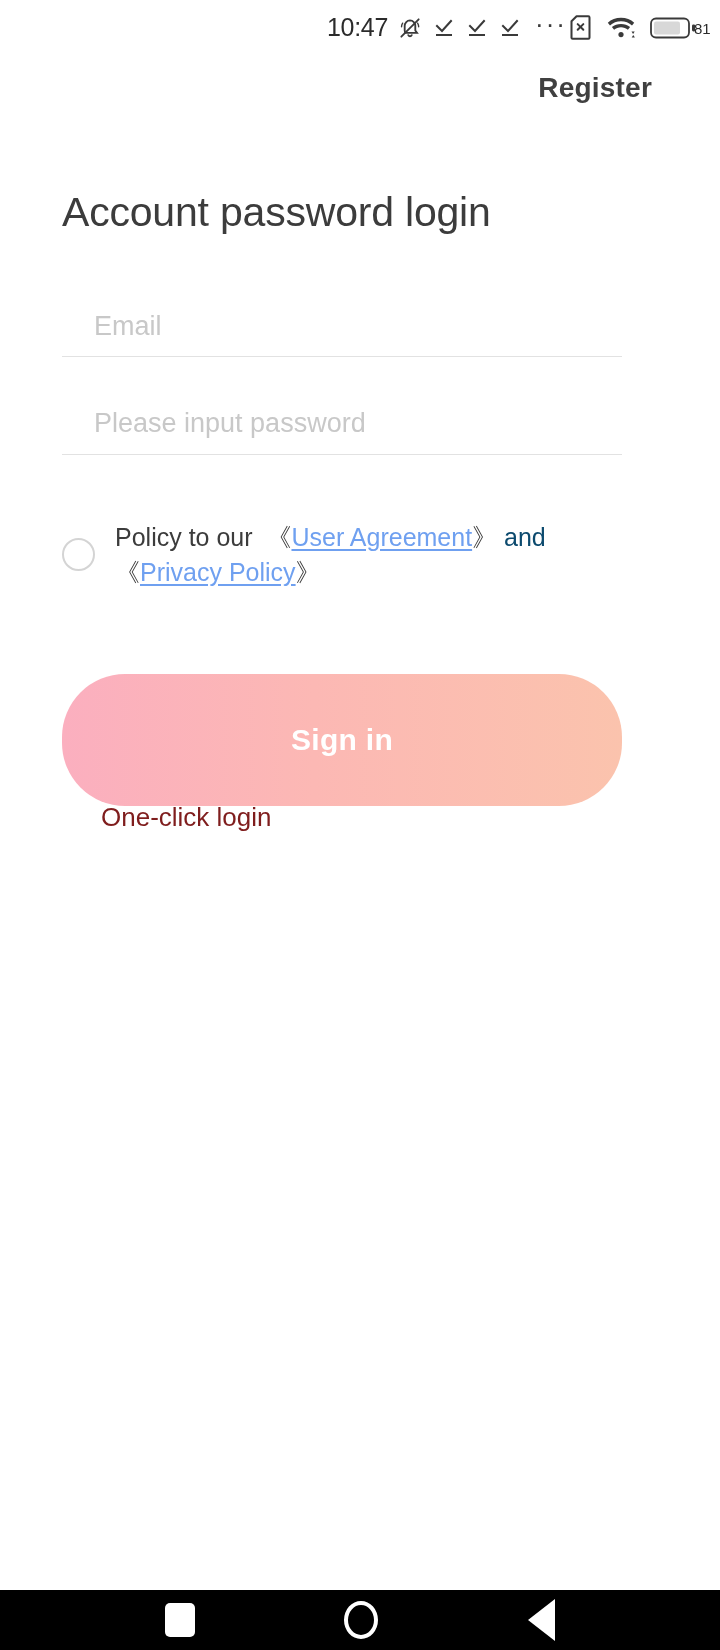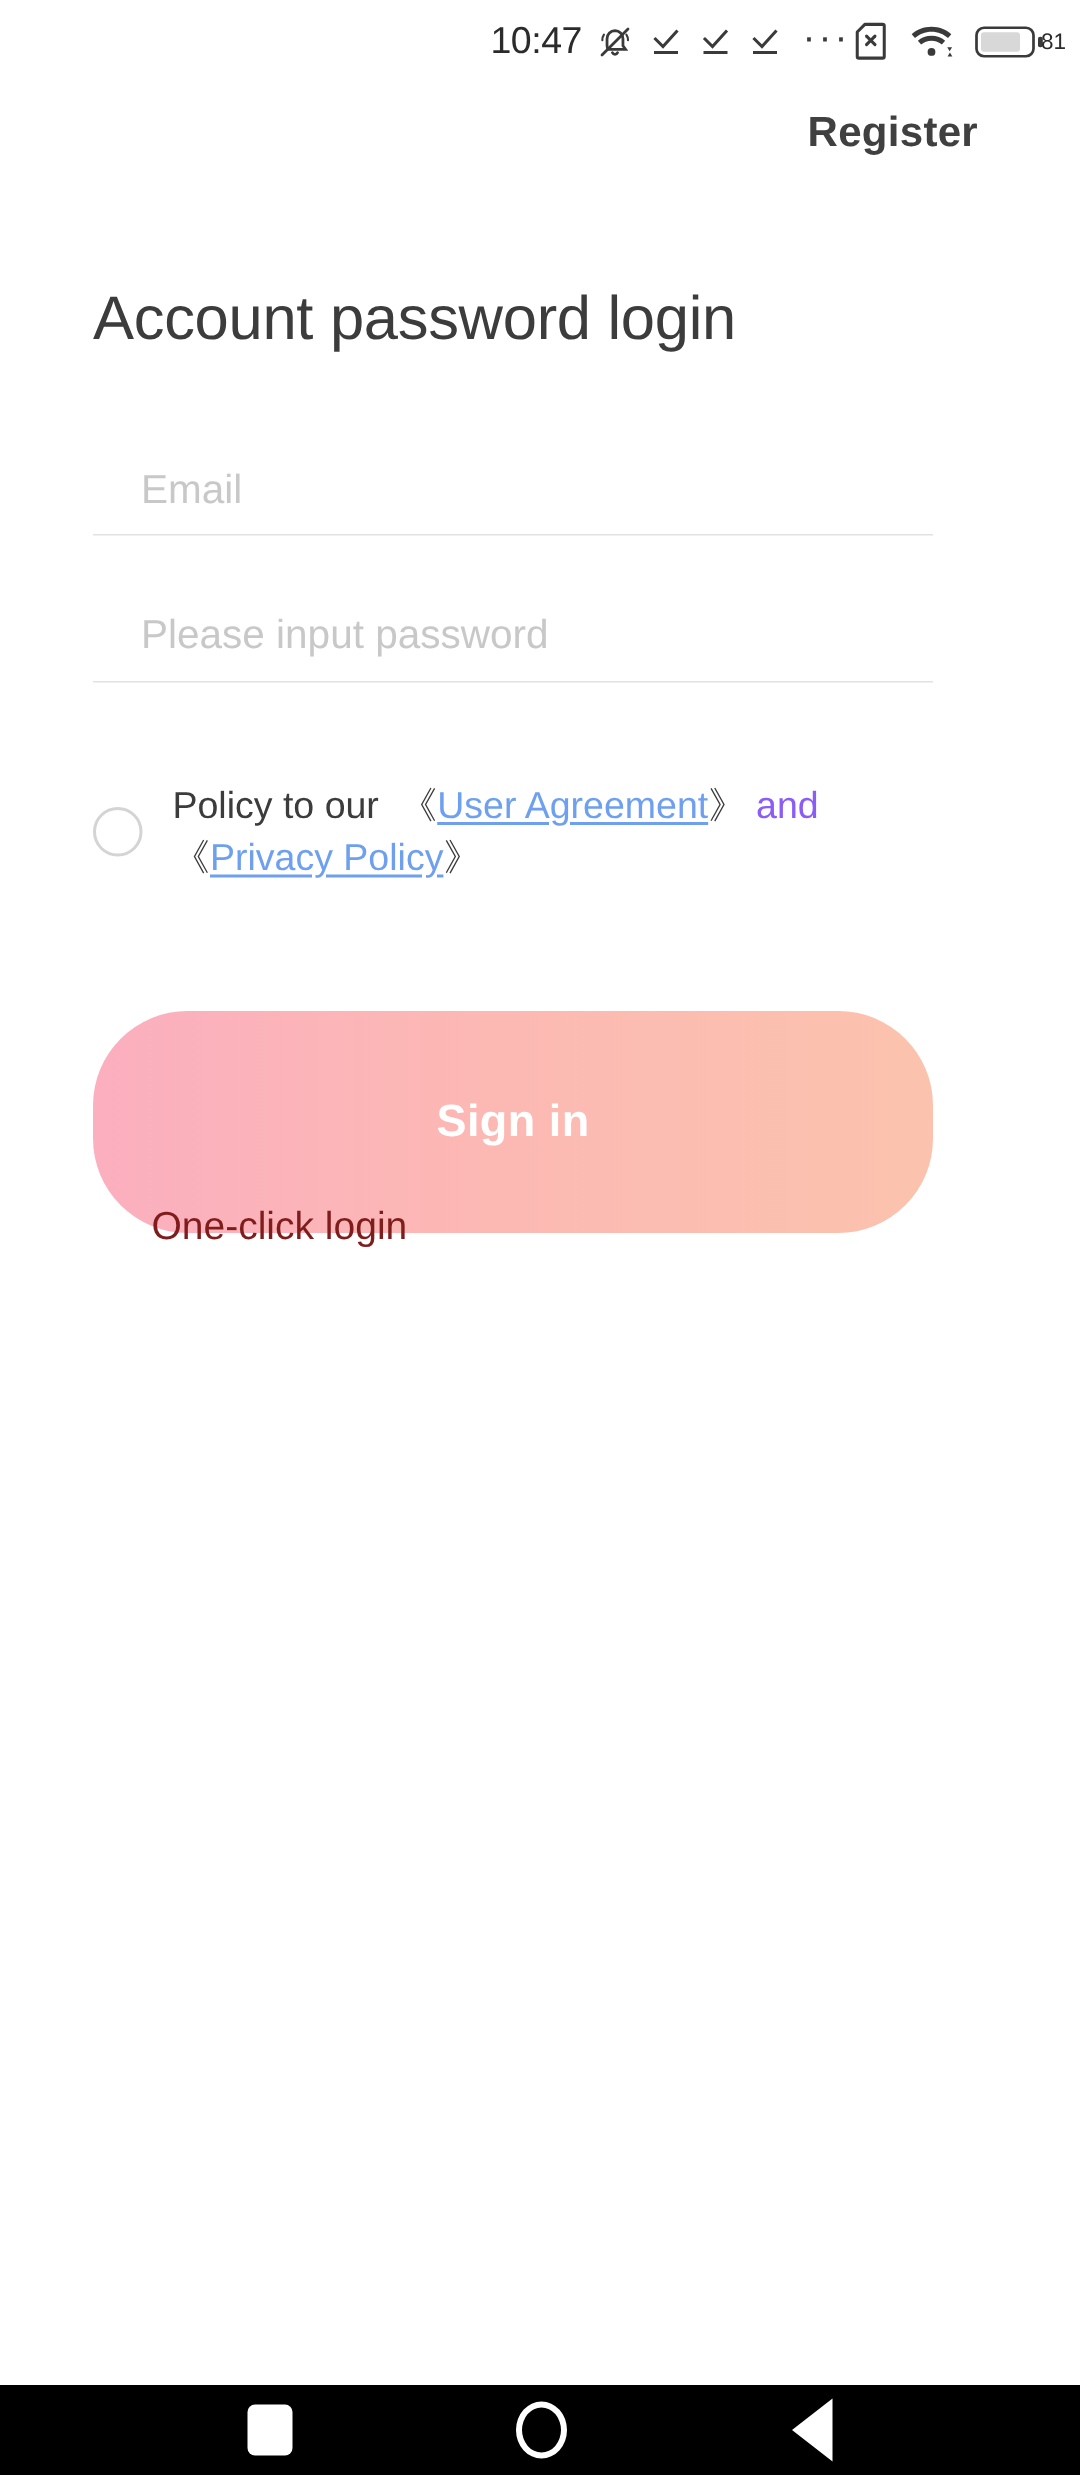--- a/index.html
+++ b/index.html
@@ -138,29 +138,29 @@
     color: #3c3c3c;
     line-height: 35px;
     max-width: 510px;
   }
   .bracket { color: #3c3c3c; }
   .agree-link {
     color: #6fa0f0;
     text-decoration: underline;
     text-underline-offset: 3px;
   }
-  .agree-sep { color: #8b5cf6; }
+  .agree-sep { color: #0c4a6e; }
 
   
   .signin-button {
     position: absolute;
     top: 674px;
     left: 62px;
     width: 560px;
-    height: 148px;
+    height: 132px;
     border-radius: 63px;
     border: none;
     background: linear-gradient(to right, #fbafbf 0%, #fcb8b4 45%, #fbc3ad 100%);
     color: #ffffff;
     font-size: 30px;
     font-weight: bold;
     font-family: "Liberation Sans", sans-serif;
     letter-spacing: 0.3px;
     cursor: pointer;
   }

